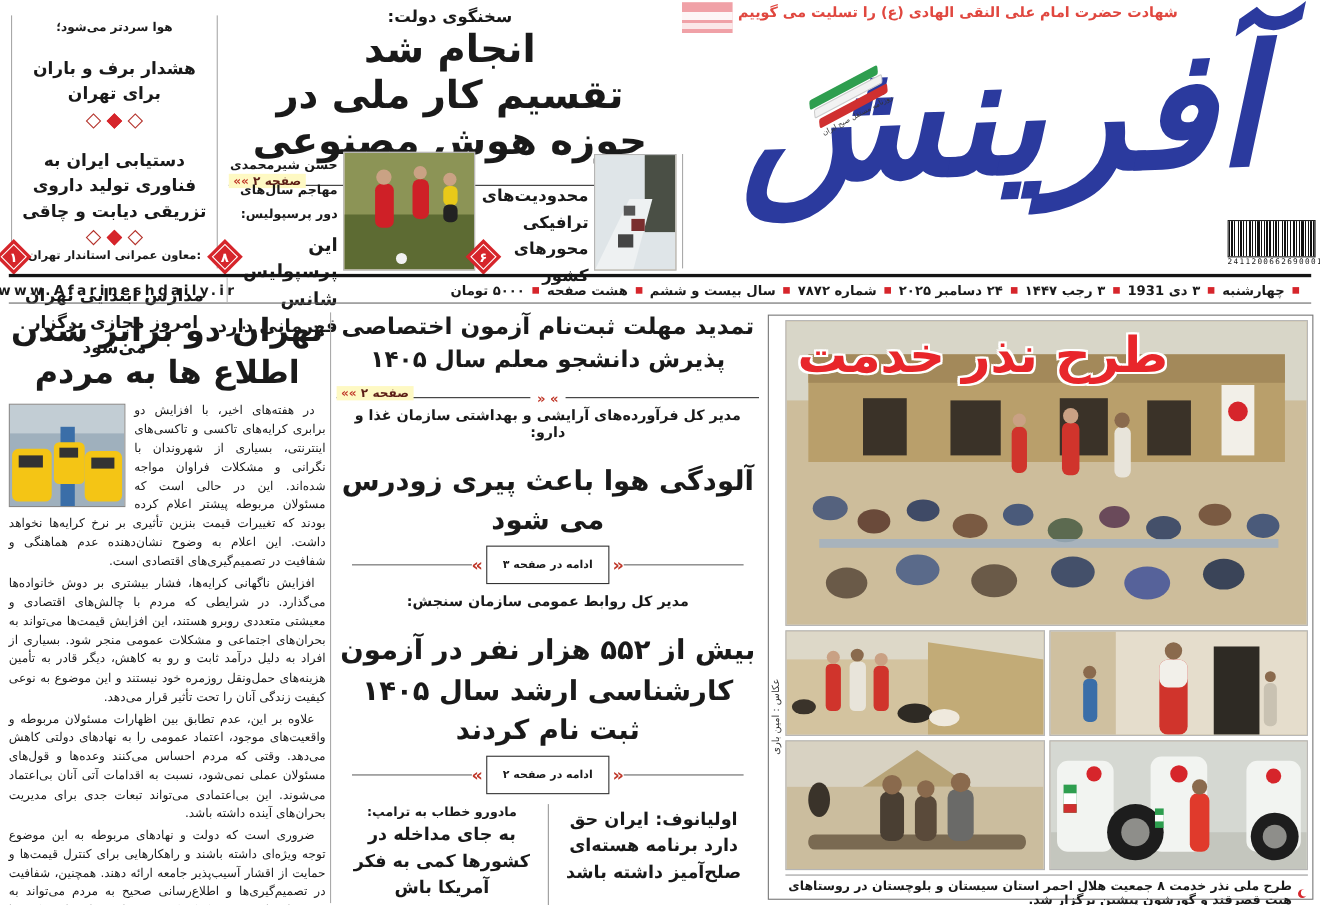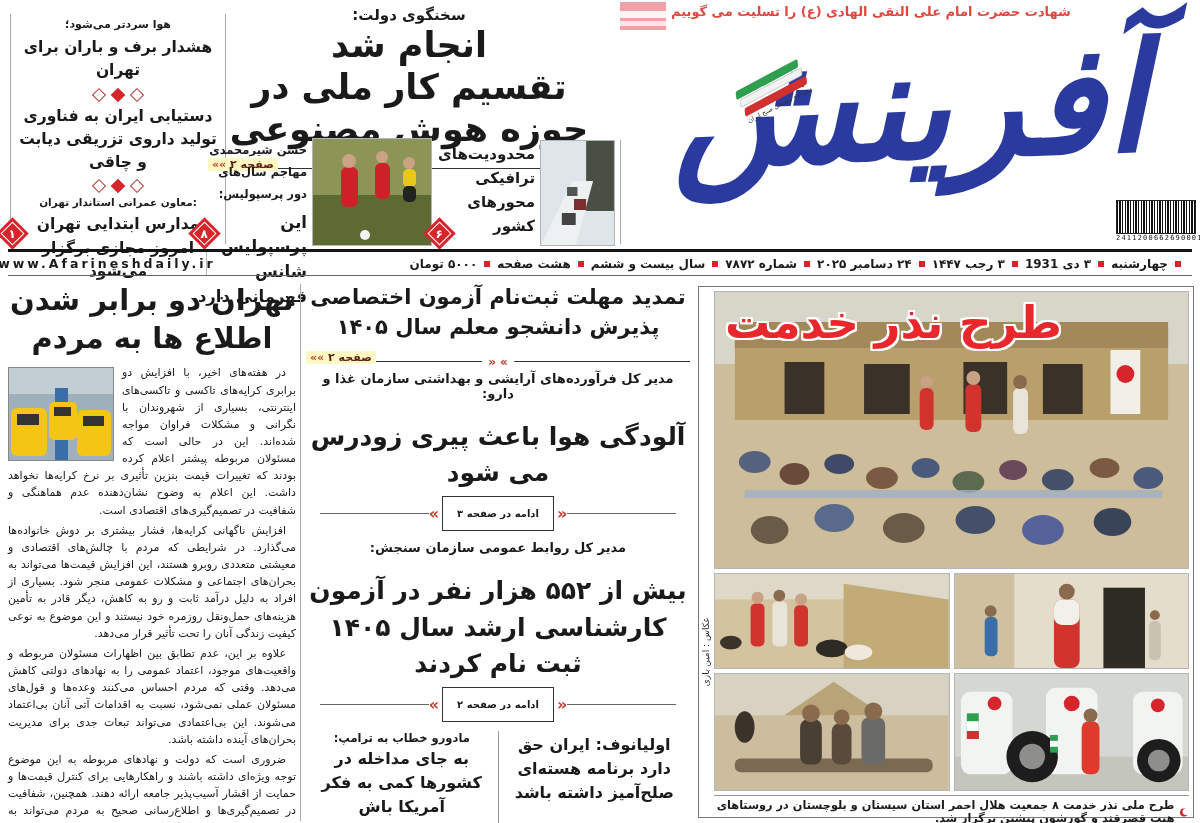--- a/index.html
+++ b/index.html
@@ -1,45 +1,45 @@
 <!DOCTYPE html>
 <html lang="fa"><head>
 <meta charset="utf-8">
 <style>
   html,body{margin:0;padding:0;background:#e8e8e8}
   .page{position:relative;width:1200px;height:823px;margin:0 auto;background:#fff;overflow:hidden;
         font-family:"DejaVu Sans",sans-serif;color:#1a1a1a}
   .rtl{direction:rtl}
   
-  .weather{position:absolute;left:10px;top:14px;width:216px;height:230px;box-sizing:border-box;
+  .weather{position:absolute;left:10px;top:14px;width:188px;height:230px;box-sizing:border-box;
            border-left:1px solid #a8a8a8;border-right:1px solid #a8a8a8;padding:4px 8px 0;text-align:center}
   .w-kick{font-size:11px;font-weight:bold}
   .w-kick2{font-size:10.5px;font-weight:bold;margin:5px 0 3px}
-  .w-item{font-size:15.5px;font-weight:bold;line-height:1.5;margin-top:5px}
+  .w-item{font-size:15.5px;font-weight:bold;line-height:1.5;margin-top:20px}
   .dsep{display:flex;justify-content:center;align-items:center;gap:9px;margin:7px 0 4px}
   .dsep i{display:block;width:8px;height:8px;transform:rotate(45deg);border:1.5px solid #b5342d}
   .dsep i.f{background:#d6252b;border-color:#d6252b}
   .pbadge{position:absolute;width:23px;height:23px;background:#d6252b;transform:rotate(45deg);
           display:flex;align-items:center;justify-content:center;outline:1.5px solid #fff;outline-offset:-4px}
   .pbadge span{transform:rotate(-45deg);color:#fff;font-size:12px;font-weight:bold}
   .lead-top{position:absolute;left:208px;top:6px;width:402px}
   .lt-kick{font-size:15px;font-weight:bold;text-align:center}
   .lt-hl{font-size:35px;font-weight:bold;text-align:center;line-height:1.2;letter-spacing:-.5px}
   .rule-row{position:relative;border-bottom:1.5px solid #333;height:15px;margin-top:3px}
   .pr-left{position:absolute;left:0;bottom:-3px;background:#fef9c3;padding:0 4px;font-size:11px;font-weight:bold;color:#5d1f17}
   .chev{color:#c0392b;font-weight:bold}
   .mid-chev{position:absolute;left:50%;transform:translateX(-50%);bottom:-8px;background:#fff;
             padding:0 6px;color:#c0392b;font-size:12px;font-weight:bold}
   .teaser{position:absolute;display:flex;gap:5px}
   .t-sport{left:196px;top:138px;width:236px;height:108px}
   .t-traffic{left:438px;top:140px;width:177px;height:106px}
   .ts-text{flex:1;direction:rtl;text-align:right;padding-top:2px}
   .ts-kick{font-size:11.5px;font-weight:bold;line-height:1.9}
   .ts-hl{font-size:16.5px;font-weight:bold;line-height:1.5;margin-top:5px}
-  .tt-hl{font-size:15px;font-weight:bold;line-height:1.6;}
+  .tt-hl{font-size:15px;font-weight:bold;line-height:1.6;margin-top:24px}
   .vdiv{position:absolute;border-left:1px solid #aaa}
   
   .masthead{position:absolute;left:620px;top:0;width:578px;height:246px}
   .cond{position:absolute;top:2px;left:0;right:2px;display:flex;justify-content:flex-start;gap:5px;direction:ltr;align-items:flex-start}
   .stamp{width:46px;height:28px;background:#ef9aa0;opacity:.92;
          background-image:linear-gradient(transparent 0 9px,rgba(255,255,255,.9) 9px 16px,transparent 16px 19px,rgba(255,255,255,.75) 19px 24px,transparent 24px)}
   .cond-txt{font-size:13px;font-weight:bold;color:#e0473f;direction:rtl;padding-top:2px}
   .logo-word{position:absolute;left:0;right:0;top:-6px;text-align:center;font-size:150px;font-weight:bold;
              font-style:italic;color:#2b3a9e;line-height:1.5;transform:rotate(-2deg);direction:rtl;letter-spacing:-4px}
   .flag-emblem{position:absolute;left:118px;top:72px;transform:rotate(-28deg);width:70px}

